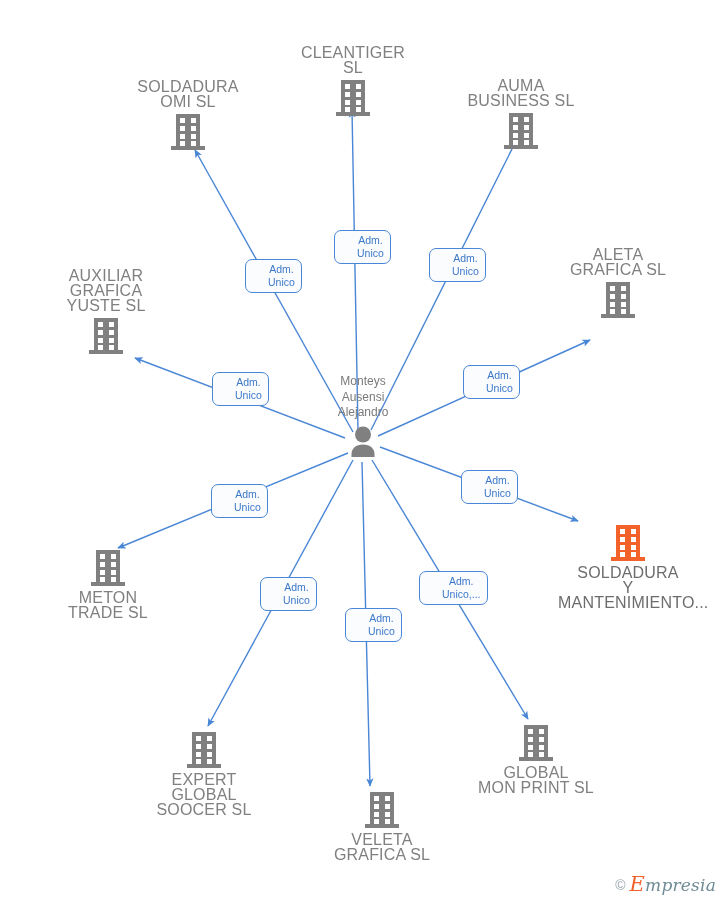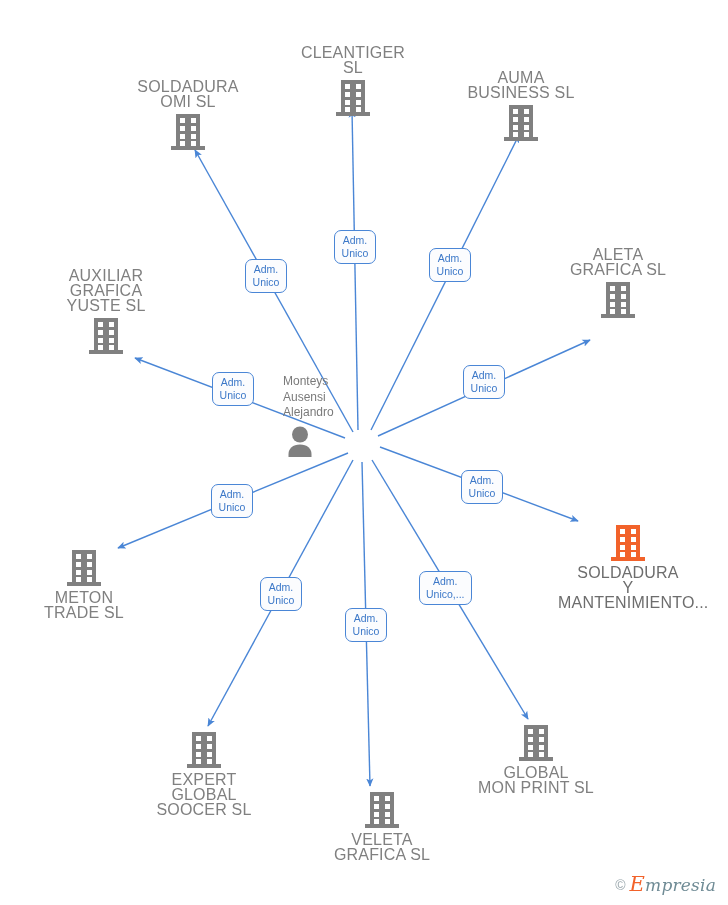--- a/index.html
+++ b/index.html
@@ -47,21 +47,21 @@
   }
   .node.label-above .label { margin-bottom: 3px; }
   .node.label-below .label { margin-top: 2px; }
   .node.highlight .label { color: #6d6d6d; }
 
   
   .person-node {
     position: absolute;
     width: 160px;
     margin-left: -80px;
-    text-align: left;
+    text-align: center;
     z-index: 6;
   }
   .person-node .label {
     display: block;
     font-size: 12px;
     line-height: 15.5px;
     color: #7a7a7a;
     white-space: pre-line;
     margin-bottom: 4px;
   }
@@ -69,21 +69,21 @@
   
   .edge-label {
     position: absolute;
     z-index: 8;
     background: #fbfcfe;
     border: 1px solid #4a86d6;
     border-radius: 7px;
     color: #3c78c8;
     font-size: 10.5px;
     line-height: 13px;
-    padding: 3px 6px 3px 6px;
+    padding: 3px 6px 3px 22px;
     text-align: center;
     white-space: pre-line;
     min-width: 42px;
   }
 
   
   .watermark {
     position: absolute;
     right: 12px;
     bottom: 10px;
@@ -222,21 +222,21 @@
             <rect x="22" y="14" width="5" height="5"></rect>
           <rect x="11" y="22" width="5" height="5"></rect>
             <rect x="22" y="22" width="5" height="5"></rect>
           <rect x="11" y="29" width="5" height="5"></rect>
             <rect x="22" y="29" width="5" height="5"></rect>
         </g>
       </svg>
     </span>
   </div>
 
-  <div class="node label-above" style="left:521px; top:70px;">
+  <div class="node label-above" style="left:521px; top:78px;">
     <span class="label">AUMA
 BUSINESS  SL</span>
     <span class="icon-wrap">
       <svg width="38" height="40" viewBox="0 0 38 40" aria-hidden="true">
         <rect x="7" y="2" width="24" height="32" fill="#808080"></rect>
         <rect x="2" y="34" width="34" height="4" fill="#808080"></rect>
         <g fill="#ffffff">
           <rect x="11" y="6" width="5" height="5"></rect>
             <rect x="22" y="6" width="5" height="5"></rect>
           <rect x="11" y="14" width="5" height="5"></rect>
@@ -308,21 +308,21 @@
             <rect x="22" y="14" width="5" height="5"></rect>
           <rect x="11" y="22" width="5" height="5"></rect>
             <rect x="22" y="22" width="5" height="5"></rect>
           <rect x="11" y="29" width="5" height="5"></rect>
             <rect x="22" y="29" width="5" height="5"></rect>
         </g>
       </svg>
     </span>
   </div>
 
-  <div class="node label-below" style="left:84px; top:548px;">
+  <div class="node label-below" style="left:108px; top:548px;">
     <span class="icon-wrap">
       <svg width="38" height="40" viewBox="0 0 38 40" aria-hidden="true">
         <rect x="7" y="2" width="24" height="32" fill="#808080"></rect>
         <rect x="2" y="34" width="34" height="4" fill="#808080"></rect>
         <g fill="#ffffff">
           <rect x="11" y="6" width="5" height="5"></rect>
             <rect x="22" y="6" width="5" height="5"></rect>
           <rect x="11" y="14" width="5" height="5"></rect>
             <rect x="22" y="14" width="5" height="5"></rect>
           <rect x="11" y="22" width="5" height="5"></rect>

